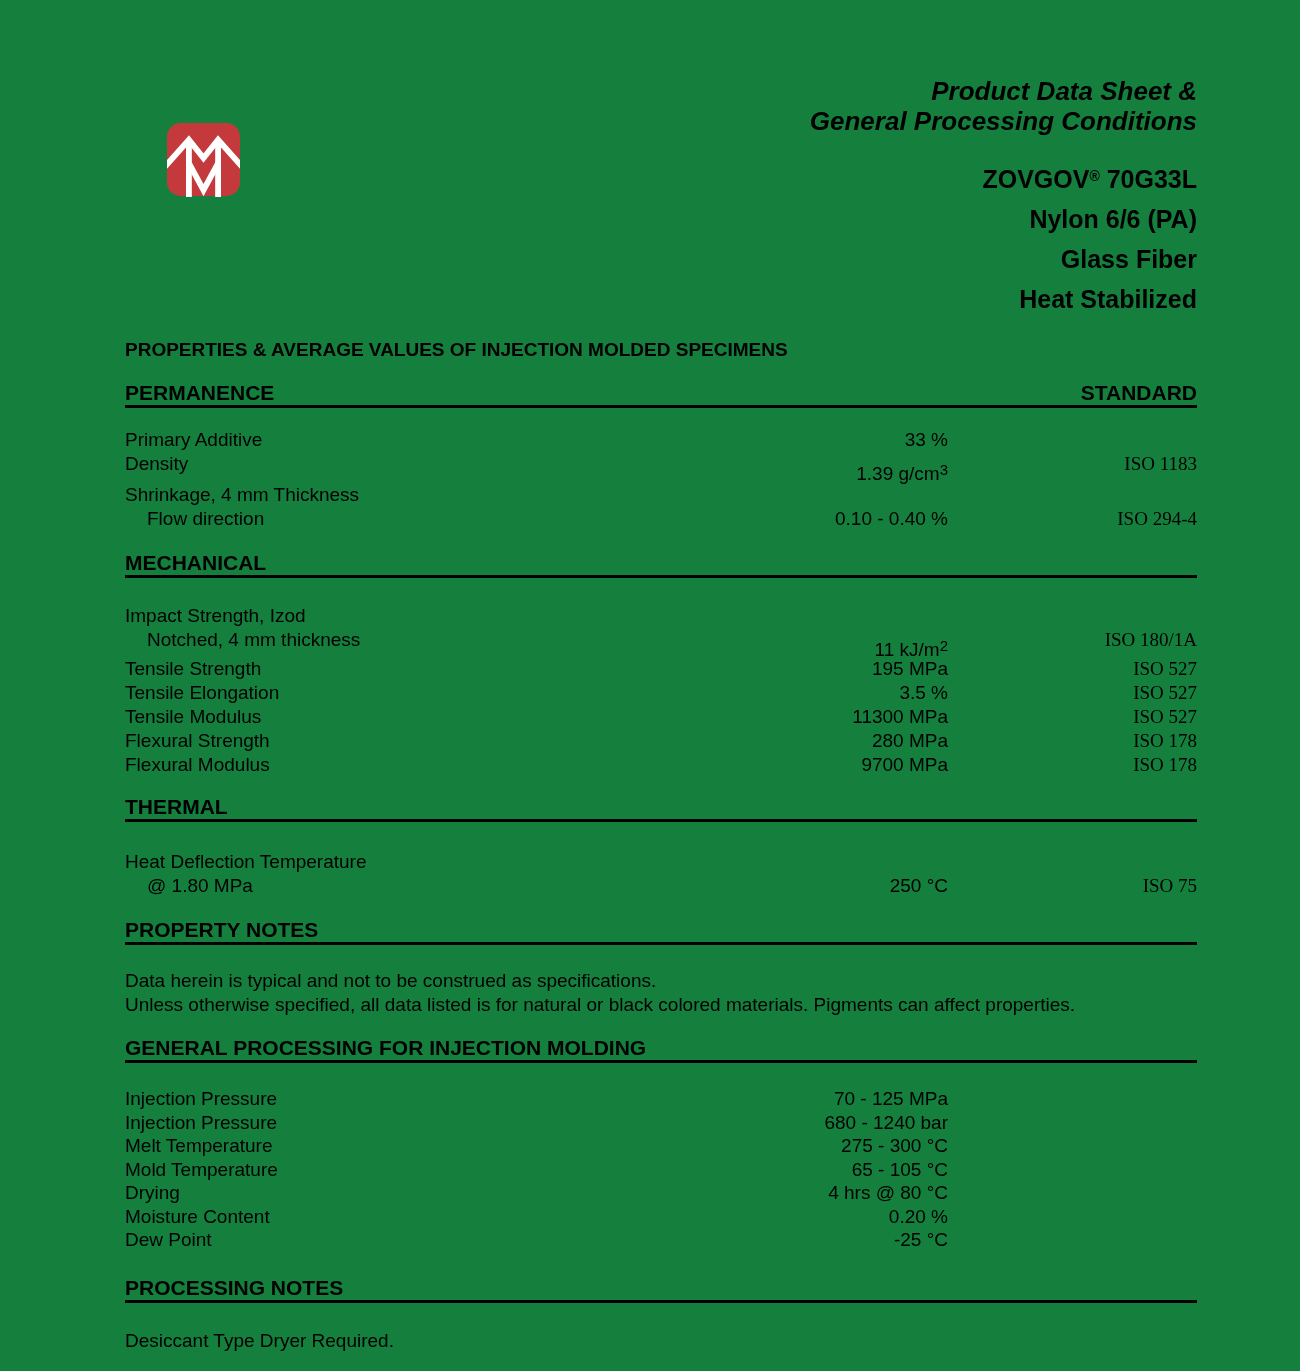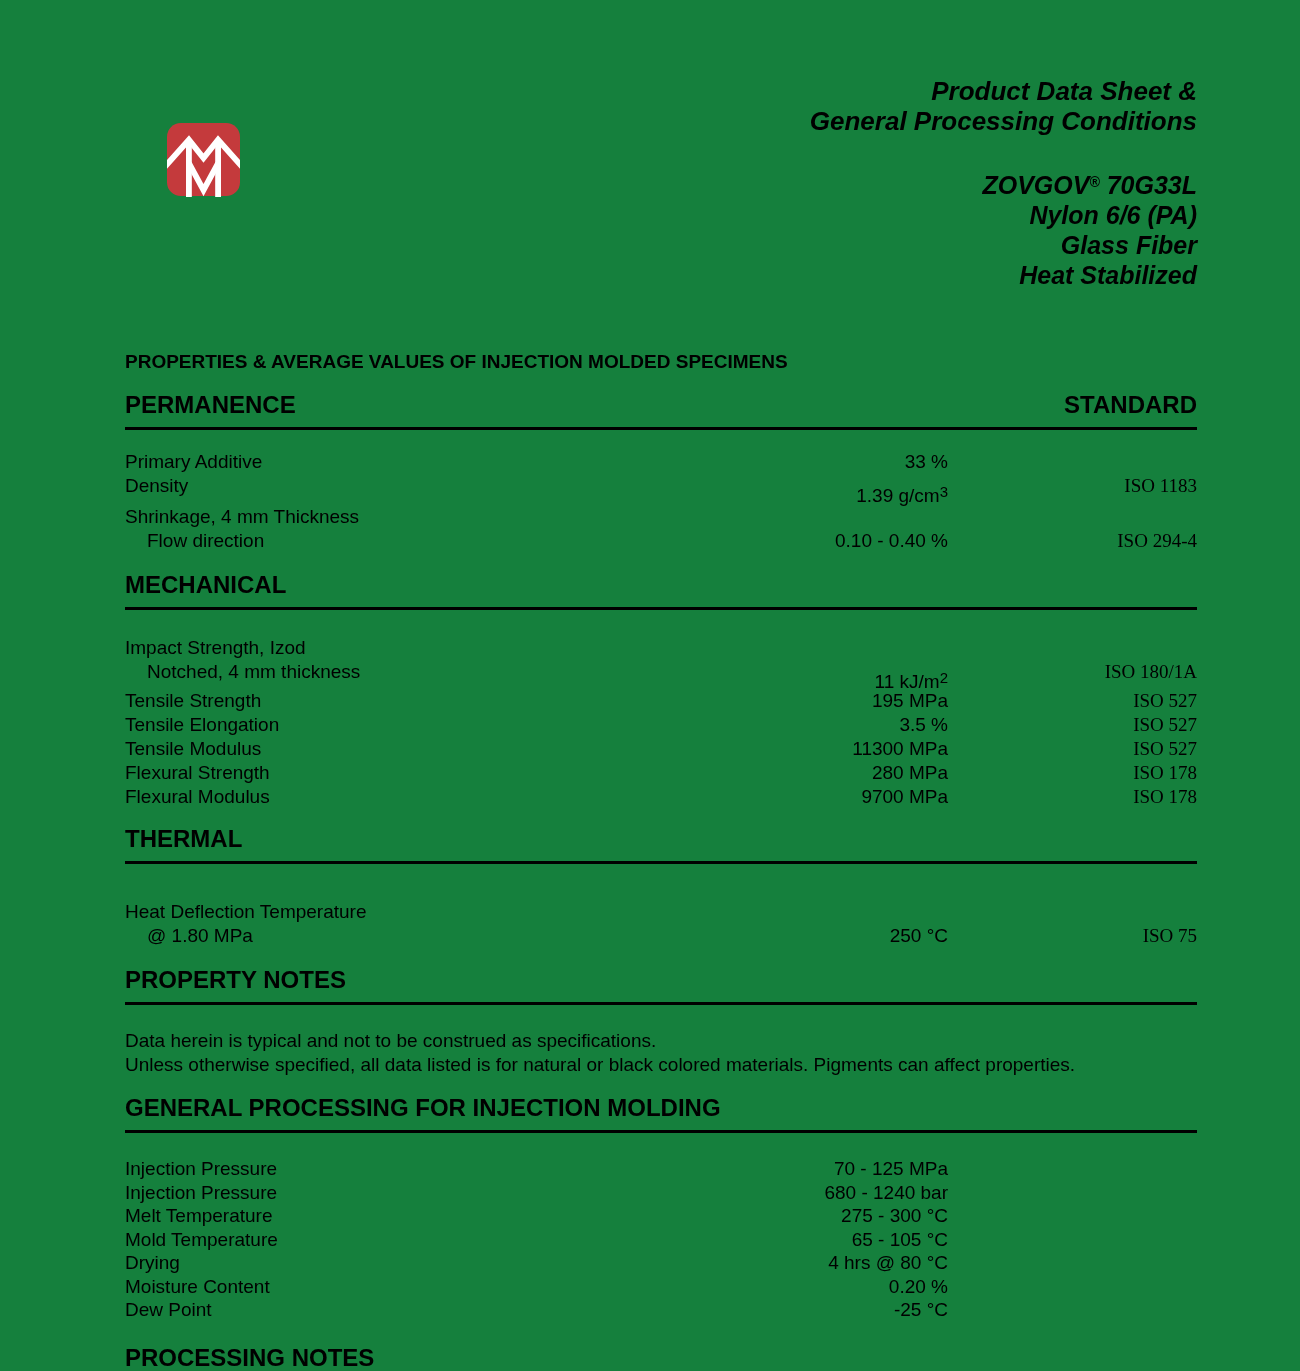--- a/index.html
+++ b/index.html
@@ -12,50 +12,50 @@
     overflow:hidden;
   }
   .content {
     position:absolute; left:125px; top:0; width:1072px;
   }
   
   .header { position:relative; height:339px; }
   .logo { position:absolute; left:42px; top:122px; width:73px; height:75px; }
   .header-text { position:absolute; right:0; top:76px; text-align:right; }
   .doc-title { font-size:26px; line-height:30px; font-weight:bold; font-style:italic; }
-  .product-block { margin-top:31px; font-size:25px; line-height:30px; font-weight:bold;font-style:italic; }
+  .product-block { margin-top:20px; font-size:25px; line-height:40px; font-weight:bold; }
   .product-name sup { font-size:14px; vertical-align:7px; }
   
   .main-heading { font-size:19px; line-height:22px; font-weight:bold; }
   .sec-head {
     display:flex; justify-content:space-between;
-    font-size:24px; line-height:20px; font-weight:bold;
-    border-bottom:3px solid #000; padding-bottom:12px;
+    font-size:21px; line-height:20px; font-weight:bold;
+    border-bottom:3px solid #000; padding-bottom:2px;
   }
   
   .rows { position:relative; }
   .row { position:relative; font-size:19px; line-height:24px; }
   .prow { line-height:23.5px; }
   .lbl { display:inline-block;text-align:right; }
   .indent { padding-left:22px; }
   .val { position:absolute; right:249px; top:0; white-space:nowrap; }
   .val-low { top:6px; }
   .std { position:absolute; right:0; top:0; white-space:nowrap;font-family:Liberation Serif, serif; }
   .row sup { font-size:15px; vertical-align:5px; }
   .notes-block { font-size:19px; line-height:24px; }
   
-  .mt-props   { margin-top:12px; }
+  .mt-props   { margin-top:0; }
   .sh-perm    { margin-top:22px; }
   .rows-perm  { margin-top:20px; }
   .gap-small  { margin-top:7px; }
   .sh-mech    { margin-top:22px; }
   .rows-mech  { margin-top:26px; }
   .gap-mech   { margin-top:5px; }
   .sh-therm   { margin-top:20px; }
-  .rows-therm { margin-top:36px; }
+  .rows-therm { margin-top:28px; }
   .sh-pnotes  { margin-top:22px; }
   .pnotes     { margin-top:24px; }
   .sh-proc    { margin-top:21px;text-align:right; }
   .rows-proc  { margin-top:24px; }
   .sh-procn   { margin-top:26px; }
   .procnotes  { margin-top:26px; }
 </style>
 </head>
 <body>
 

